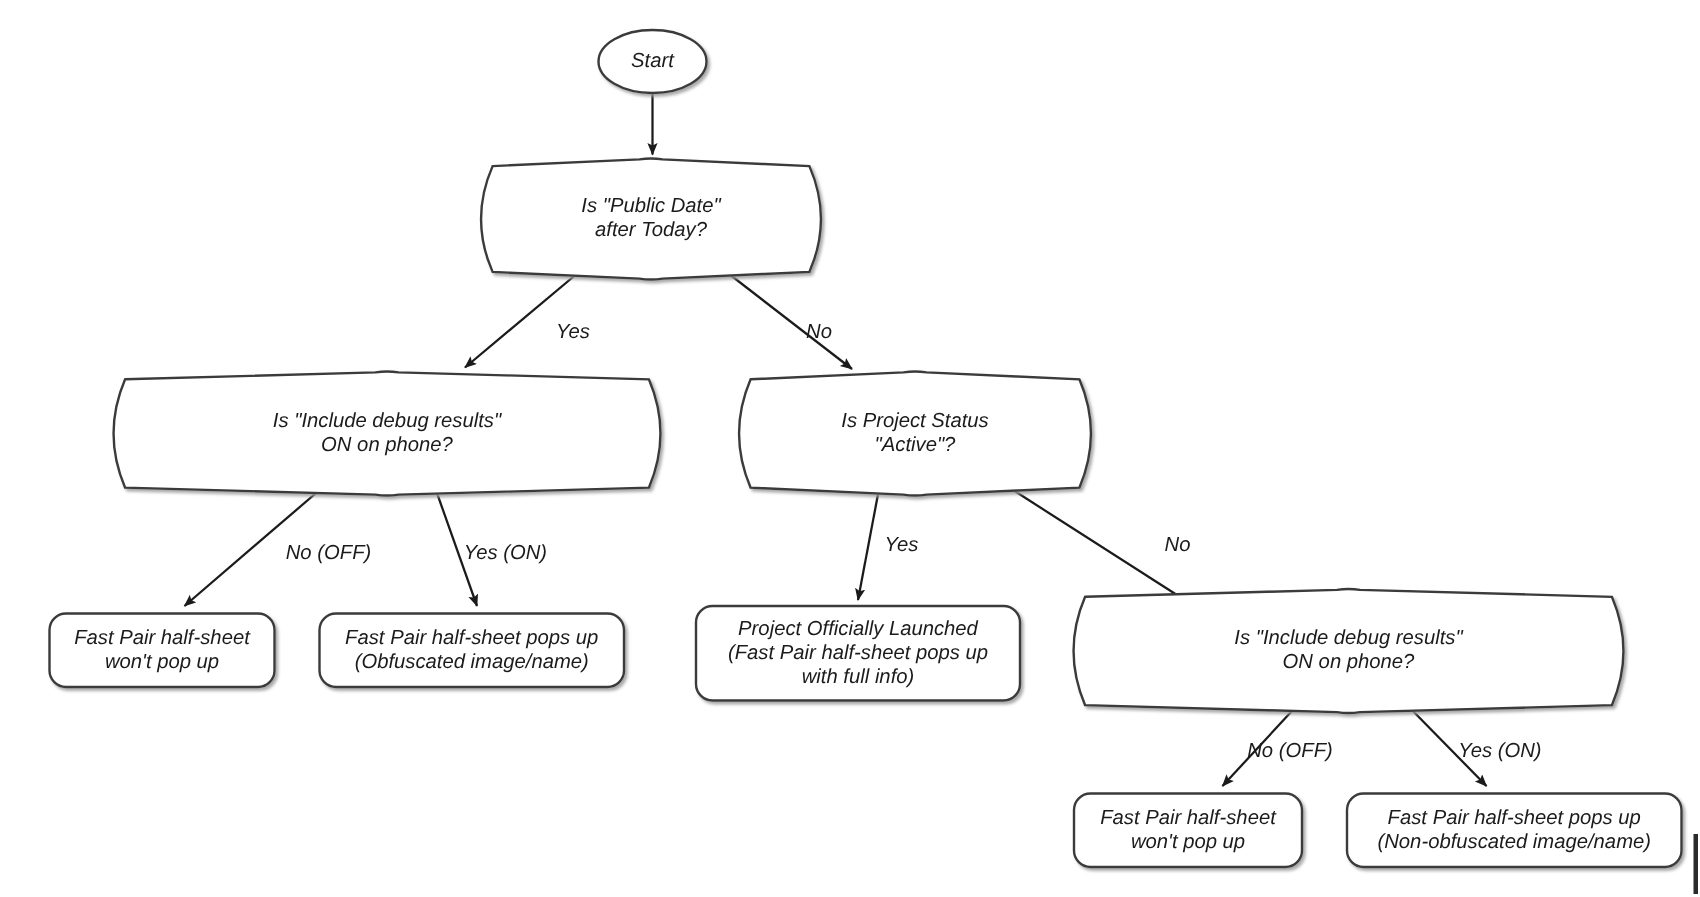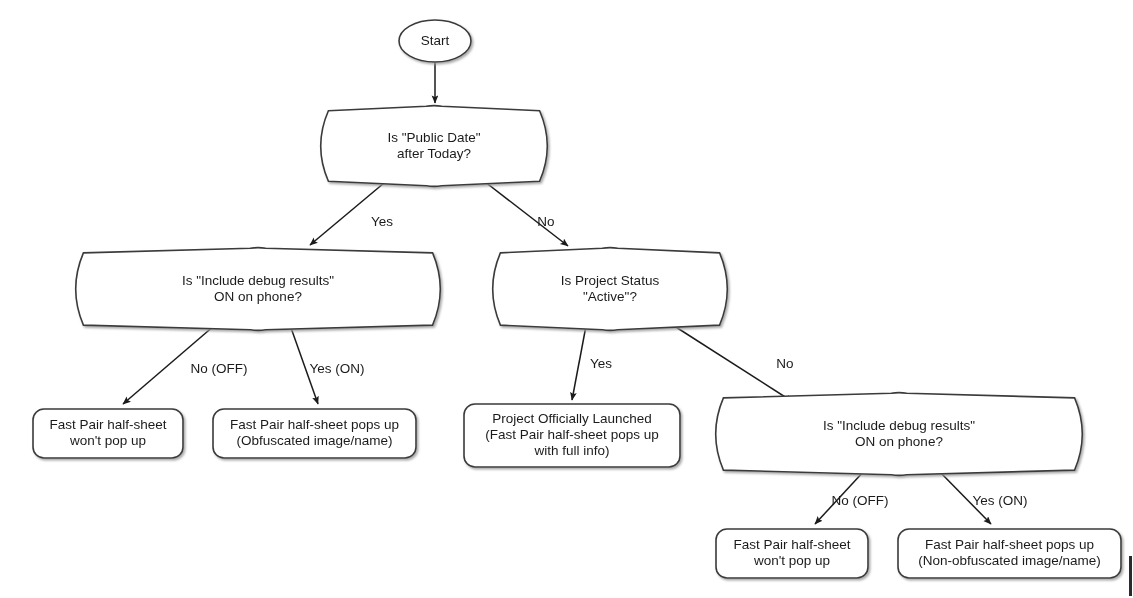--- a/index.html
+++ b/index.html
@@ -10,20 +10,21 @@
   body {
     width: 1133px;
     height: 598px;
     font-family: "Liberation Sans", sans-serif;
     overflow: hidden;
   }
   #flowchart-root {
     position: relative;
     width: 1133px;
     height: 465px;
+    font-style: italic;
   }
   svg#flow-svg {
     display: block;
     width: 1133px;
     height: 598px;
   }
   .node-shape {
     fill: #ffffff;
     stroke: #3a3a3a;
     stroke-width: 1.6;

